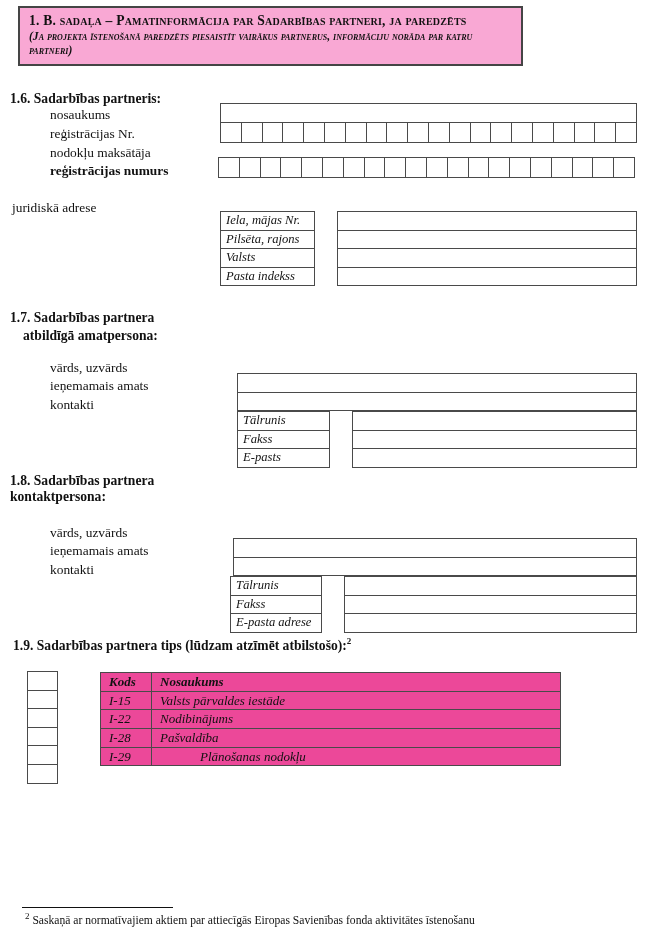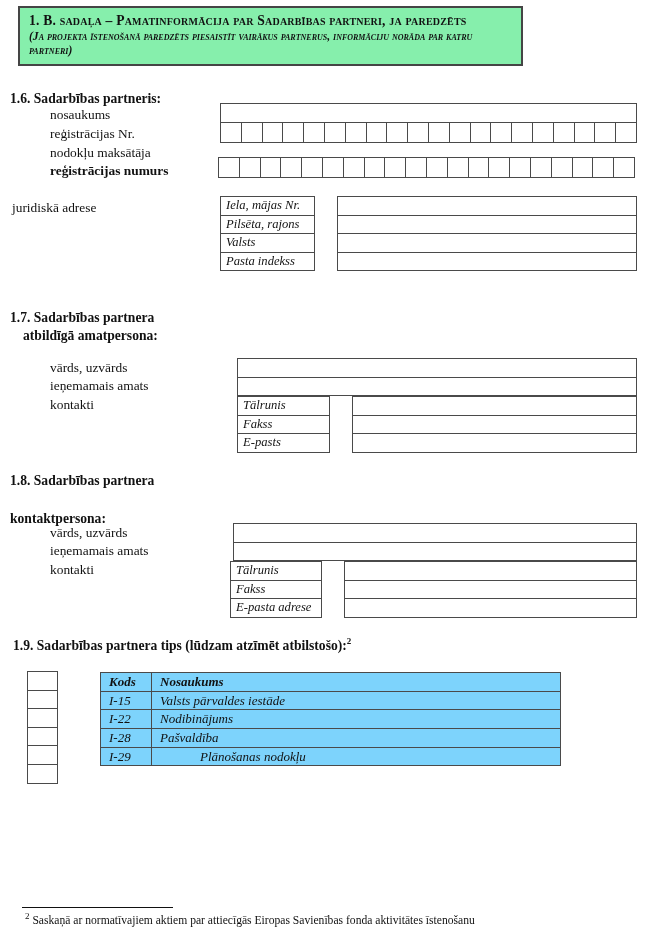--- a/index.html
+++ b/index.html
@@ -15,21 +15,21 @@
     height: 938px;
     background: #ffffff;
     overflow: hidden;
   }
   .abs { position: absolute; }
 
   
   .header-box {
     left: 18px; top: 6px;
     width: 483px;
-    background: #86efac;
+    background: #f9a8d4;
     border: 2px solid #454545;
     padding: 4px 9px 6px 9px;
   }
   .header-title {
     font-weight: 700;
     font-variant: small-caps;
     font-size: 13.6px;
     line-height: 17px;
     letter-spacing: 0.2px;
   }
@@ -62,38 +62,39 @@
   .cells-row .cell {
     flex: 1;
     border-right: 1px solid #4a4a4a;
   }
   .cells-row .cell:last-child { border-right: none; }
 
   .vtable {
     border: 1px solid #4a4a4a;
     box-sizing: border-box;
     background: #ffffff;
+    margin-top: 15px;
   }
   .vtable .vrow {
     height: 17.6px;
     border-bottom: 1px solid #4a4a4a;
     box-sizing: content-box;
     font-size: 12.6px;
     line-height: 17.6px;
     padding-left: 5px;
     white-space: nowrap;
     overflow: hidden;
   }
   .vtable .vrow:last-child { border-bottom: none; }
 
   
   .t19 {
     border: 1px solid #4a4a4a;
     box-sizing: border-box;
-    background: #7dd3fc;
+    background: #ec4899;
   }
   .t19 .trow {
     display: flex;
     height: 17.7px;
     border-bottom: 1px solid #4a4a4a;
     font-size: 13px;
     line-height: 17.7px;
   }
   .t19 .trow:last-child { border-bottom: none; gap: 40px; }
   .t19 .c-kods {
@@ -234,21 +235,21 @@
     <div class="vrow ital">Fakss</div>
     <div class="vrow ital">E-pasts</div>
   </div>
   <div class="vtable abs" style="left:352px; top:396px; width:285px;">
     <div class="vrow"></div>
     <div class="vrow"></div>
     <div class="vrow"></div>
   </div>
 
   <div class="hd abs" style="left:10px; top:472px;">1.8. Sadarbības partnera</div>
-  <div class="hd abs" style="left:10px; top:510px;">kontaktpersona:</div>
+  <div class="hd abs" style="left:10px; top:488px;">kontaktpersona:</div>
 
   <div class="lbl abs" style="left:50px; top:524px;">vārds, uzvārds</div>
   <div class="lbl abs" style="left:50px; top:542px;">ieņemamais amats</div>
   <div class="lbl abs" style="left:50px; top:561px;">kontakti</div>
 
   <div class="vtable abs" style="left:233px; top:523px; width:404px;">
     <div class="vrow"></div>
     <div class="vrow"></div>
   </div>
 

